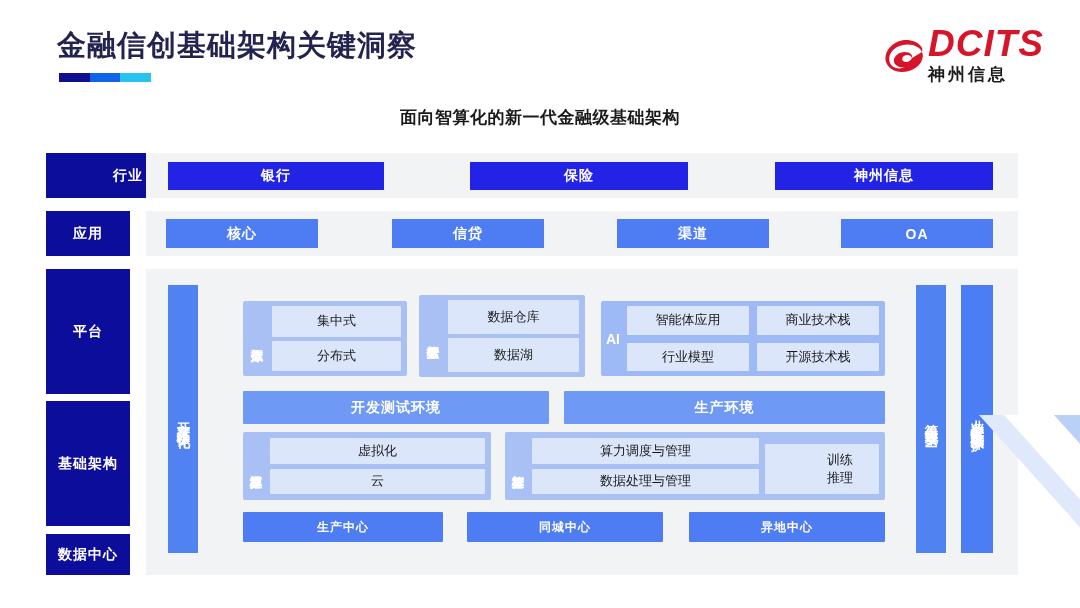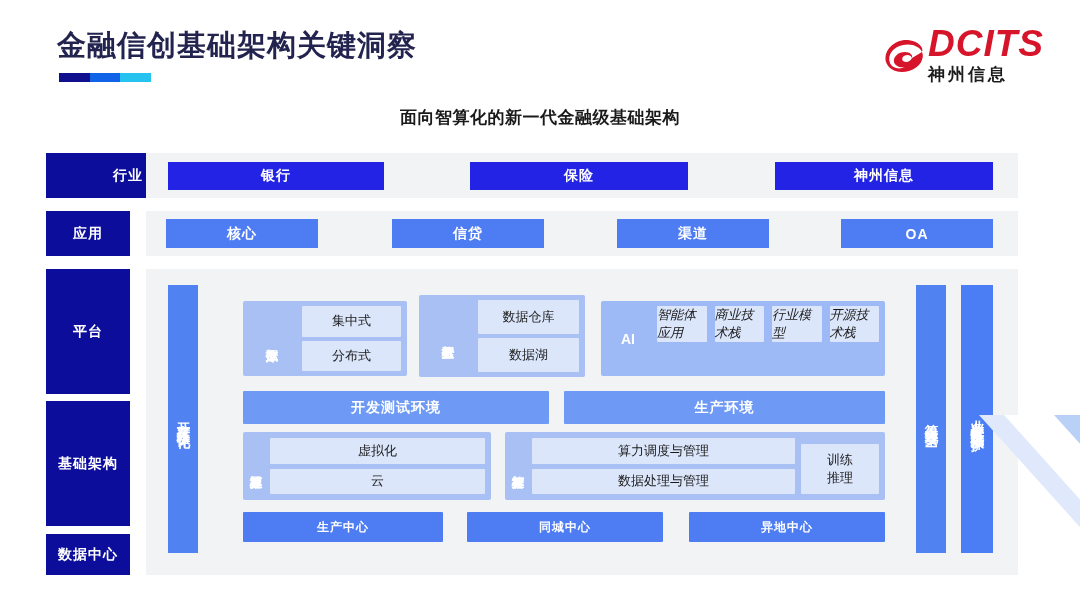--- a/index.html
+++ b/index.html
@@ -38,37 +38,37 @@
   .chip.deep{background:#2323e6;}
   .chip.mid{background:#4d7cf3;text-align:center;}
 
   
   .vbar{position:absolute;background:#5182f2;color:#fff;font-weight:bold;font-size:13.5px;letter-spacing:2px;
         display:flex;align-items:center;justify-content:center;writing-mode:vertical-rl;text-orientation:upright;}
   .vbar.bright{background:#4b7df4;}
 
   .group{position:absolute;background:#a8c0f4;border-radius:2px;display:flex;align-items:stretch;}
   .group > .gtag{flex:0 0 auto;display:flex;align-items:center;justify-content:center;color:#fff;font-weight:bold;
-                 font-size:12.5px;writing-mode:vertical-rl;text-orientation:upright;letter-spacing:0px;padding:0 20px;}
+                 font-size:12.5px;writing-mode:vertical-rl;text-orientation:upright;letter-spacing:0px;padding:0 5px;}
   .group > .gbody{flex:1;display:flex;flex-direction:column;justify-content:center;gap:4px;padding:5px 6px 5px 2px;}
   .cell{background:#dbe6fb;color:#1a1a1a;font-size:13px;display:flex;align-items:center;justify-content:center;flex:1;border-radius:1px;}
 
   .group.ai{background:#9dbaf6;}
   .group.ai > .gtag{font-size:14px;font-weight:bold;writing-mode:horizontal-tb;text-orientation:mixed;}
-  .aigrid{flex:1;display:grid;grid-template-columns:1fr 1fr 1fr 1fr;grid-template-rows:1fr 1fr;gap:8px;padding:5px 6px 5px 2px;font-style:italic;}
+  .aigrid{flex:1;display:grid;grid-template-columns:1fr 1fr;grid-template-rows:1fr 1fr;gap:8px;padding:5px 6px 5px 2px;}
 
   .envbar{position:absolute;background:#6e9af5;color:#fff;font-weight:bold;font-size:14px;letter-spacing:1px;
           display:flex;align-items:center;justify-content:center;border-radius:1px;}
 
   .fw{position:absolute;background:#a8c0f4;border-radius:2px;display:flex;align-items:stretch;}
   .fw > .ftag{flex:0 0 auto;display:flex;align-items:center;justify-content:center;color:#fff;font-weight:bold;
               font-size:12.5px;writing-mode:vertical-rl;text-orientation:upright;padding:0 4px;}
   .fw > .fbody{flex:1;display:flex;flex-direction:column;gap:5px;padding:6px 6px 6px 2px;}
   .fw .side{flex:0 0 auto;width:78px;margin:12px 6px 6px 0;background:#dbe6fb;color:#1a1a1a;font-size:13px;
-            display:flex;align-items:center;justify-content:center;text-align:center;line-height:1.35;border-radius:1px;}
+            display:flex;align-items:center;justify-content:center;text-align:center;line-height:1.35;border-radius:1px;padding-left:36px;}
 
   .dcchip{position:absolute;background:#4d7cf3;color:#ffffff;font-weight:bold;font-size:12px;letter-spacing:1px;
           display:flex;align-items:center;justify-content:center;border-radius:1px;}
 </style>
 </head>
 <body>
 
 <div id="slide">
 
   <div class="hdr-title">金融信创基础架构关键洞察</div>

